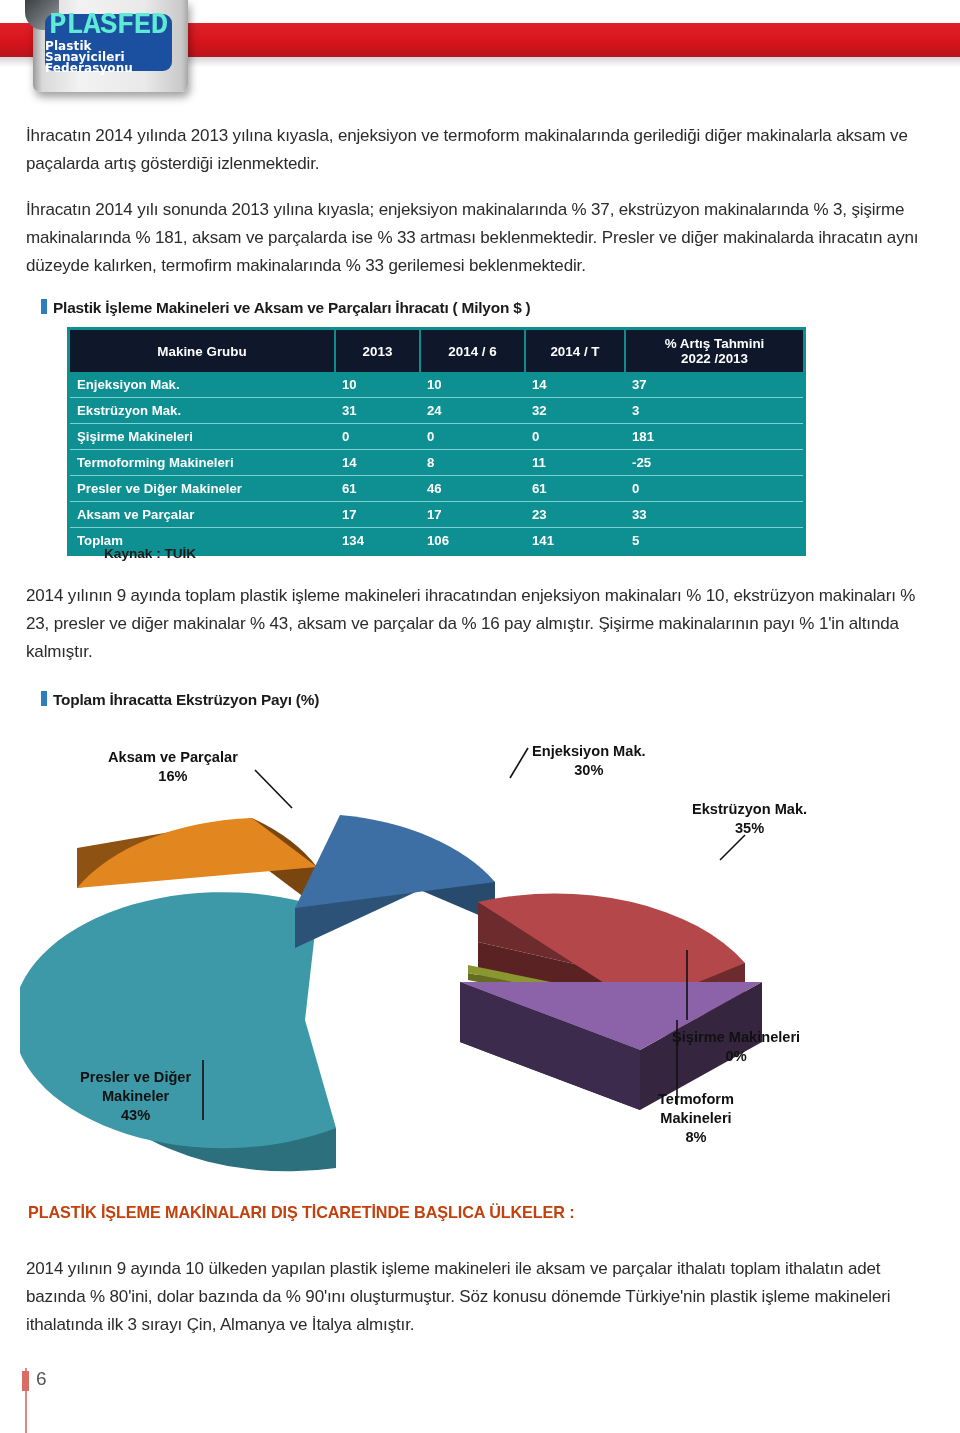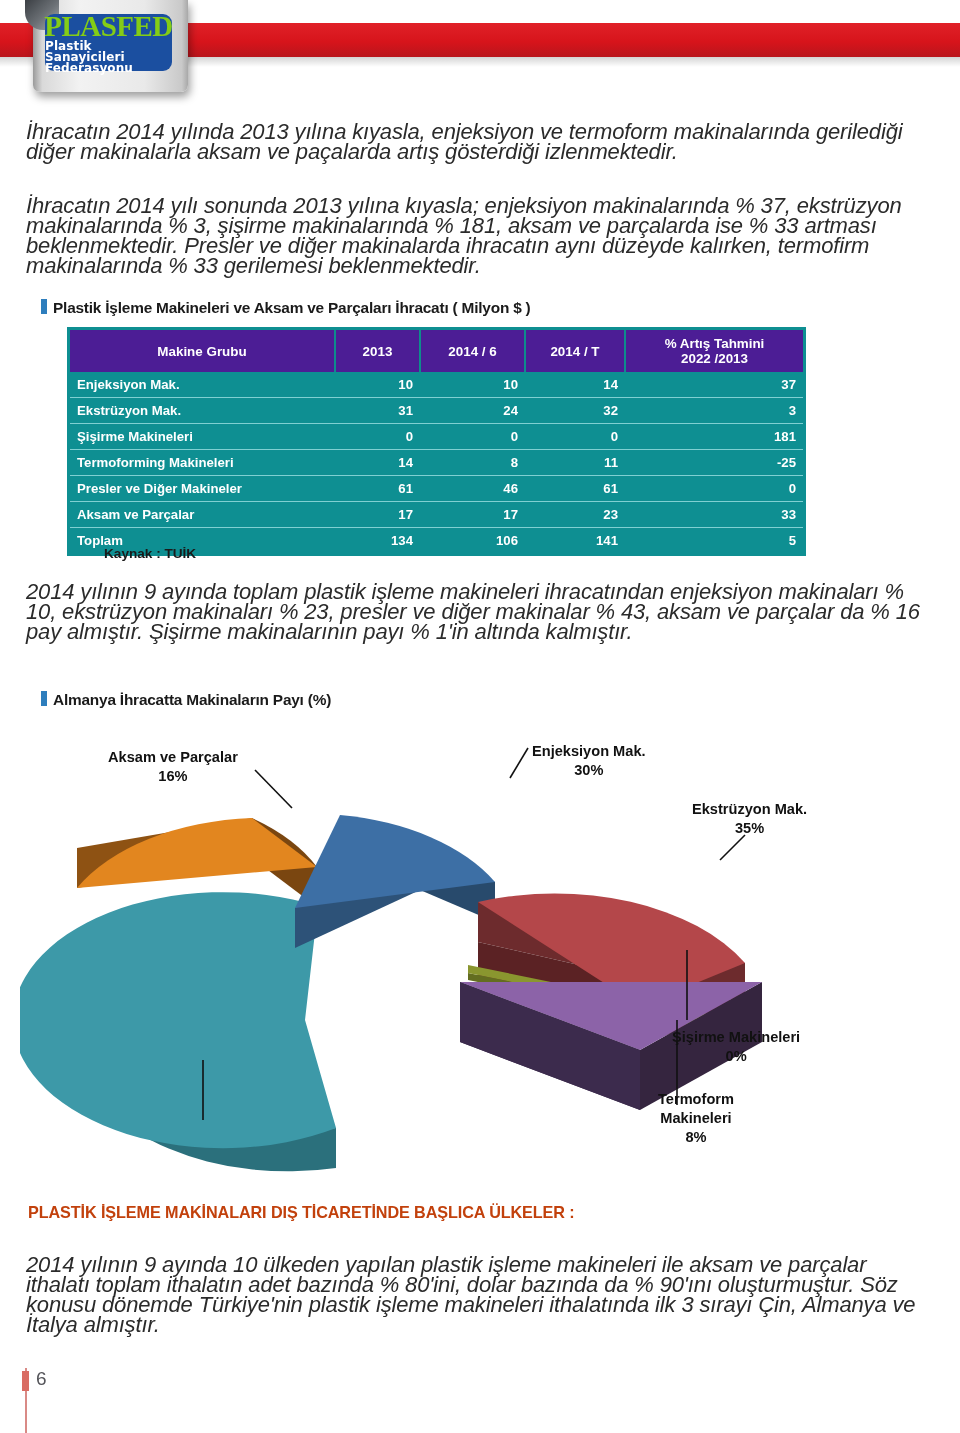--- a/index.html
+++ b/index.html
@@ -30,35 +30,34 @@
     position:absolute;left:25px;top:0px;width:34px;height:30px;
     background:linear-gradient(135deg,#3b3f44 0%,#6d7277 55%,#a9adb1 100%);
     border-radius:0 0 0 18px;
   }
   .logo-box{
     position:absolute;left:45px;top:14px;width:127px;height:57px;
     background:#1b4fa0;border-radius:9px;
     display:flex;flex-direction:column;align-items:center;justify-content:center;
   }
   .logo-main{
-    color:#84cc16;font-weight:bold;font-size:29px;letter-spacing:-0.5px;line-height:30px;
-    font-family:Liberation Serif, serif;
+    color:#5eead4;font-weight:bold;font-size:29px;letter-spacing:-0.5px;line-height:30px;
+    font-family:Liberation Mono, monospace;
   }
   .logo-sub{
     color:#fff;font-size:12px;font-weight:bold;letter-spacing:.1px;line-height:11px;
     font-family:"DejaVu Sans", sans-serif;
   }
 
   
   .para{
     position:absolute;
-    font-size:22px;line-height:20px;color:#2b2b2b;
+    font-size:17px;line-height:28px;color:#2b2b2b;
     font-family:"Liberation Sans", sans-serif;
     letter-spacing:-0.15px;
-    font-style:italic;
   }
   #para1{left:26px;top:122px;width:906px;}
   #para2{left:26px;top:196px;width:906px;}
   #para3{left:26px;top:582px;width:900px;}
 
   
   .sec-head{position:absolute;display:flex;align-items:flex-start;}
   .sec-bullet{
     width:6px;height:15px;background:#2e7ebd;margin-right:6px;flex:none;
   }
@@ -67,35 +66,35 @@
     font-family:"Liberation Sans", sans-serif;letter-spacing:-0.2px;
   }
   #tbl-head{left:41px;top:299px;}
   #pie-head{left:41px;top:691px;}
 
   
   #table-wrap{position:absolute;left:70px;top:330px;width:733px;}
   table{border-collapse:collapse;width:100%;table-layout:fixed;
     font-family:"Liberation Sans", sans-serif;}
   thead th{
-    background:#4c1d95;color:#ffffff;font-size:13.4px;font-weight:bold;
+    background:#0f172a;color:#ffffff;font-size:13.4px;font-weight:bold;
     padding:4px 7px;height:34px;vertical-align:middle;
     border-right:2px solid #0e8c8c;
   }
   thead th:last-child{border-right:none;}
   th.c-name{text-align:center;}
   th.c-num{text-align:center;}
   tbody td{
     background:#0e8f92;color:#ffffff;font-size:13.2px;font-weight:bold;
     padding:2px 7px;height:21px;vertical-align:middle;
     border-bottom:1px solid #7fd0d2;
   }
   tbody tr:last-child td{border-bottom:none;}
   td.c-name{text-align:left;}
-  td.c-num{text-align:right;}
+  td.c-num{text-align:left;}
   #table-wrap{box-shadow:0 0 0 3px #0e8f92;}
   #kaynak{
     position:absolute;left:104px;top:546px;
     font-size:13.6px;font-weight:bold;color:#1a1a1a;
     font-family:"Liberation Sans", sans-serif;
   }
 
   
   #pie-area{position:absolute;left:20px;top:720px;width:920px;height:480px;}
   #pie-svg{position:absolute;left:0;top:0;}
@@ -220,21 +219,21 @@
         </tr>
       </tbody>
   </table>
 </div>
 <div id="kaynak">Kaynak : TUİK</div>
 
 <div class="para" id="para3">2014 yılının 9 ayında toplam plastik işleme makineleri ihracatından enjeksiyon makinaları % 10, ekstrüzyon makinaları % 23, presler ve diğer makinalar % 43, aksam ve parçalar da % 16 pay almıştır. Şişirme makinalarının payı % 1'in altında kalmıştır.</div>
 
 <div class="sec-head" id="pie-head">
   <span class="sec-bullet"></span>
-  <span class="sec-text">Almanya İhracatta Makinaların Payı (%)</span>
+  <span class="sec-text">Toplam İhracatta Ekstrüzyon Payı (%)</span>
 </div>
 
 <div id="pie-area">
   <svg id="pie-svg" width="920" height="480" viewBox="0 0 920 480">
 
     <g>
       <path d="M 60 340 L 60 300 A 210 128 0 0 0 316 408 L 316 448 A 210 128 0 0 1 60 340 Z" fill="#2b707c"></path>
       <path d="M 298 186 A 210 128 0 1 0 316 408 L 285 300 Z" fill="#3d99a8"></path>
     </g>
 
@@ -292,20 +291,25 @@
   </div>
   <div class="pie-lbl" style="left:652px;top:308px;">
     <div>Şişirme Makineleri</div>
     <div>0%</div>
   </div>
   <div class="pie-lbl" style="left:638px;top:370px;">
     <div>Termoform</div>
     <div>Makineleri</div>
     <div>8%</div>
   </div>
+  <div class="pie-lbl" style="left:60px;top:348px;">
+    <div>Presler ve Diğer</div>
+    <div>Makineler</div>
+    <div>43%</div>
+  </div>
 </div>
 
 <div id="bottom-title">PLASTİK İŞLEME MAKİNALARI DIŞ TİCARETİNDE BAŞLICA ÜLKELER :</div>
 <div class="para" id="para4">2014 yılının 9 ayında 10 ülkeden yapılan plastik işleme makineleri ile aksam ve parçalar ithalatı toplam ithalatın adet bazında % 80'ini, dolar bazında da % 90'ını oluşturmuştur. Söz konusu dönemde Türkiye'nin plastik işleme makineleri ithalatında ilk 3 sırayı Çin, Almanya ve İtalya almıştır.</div>
 
 <div id="footer-rule"></div>
 <div id="footer-bar"></div>
 <div id="page-num">6</div>
 
 </body></html>

